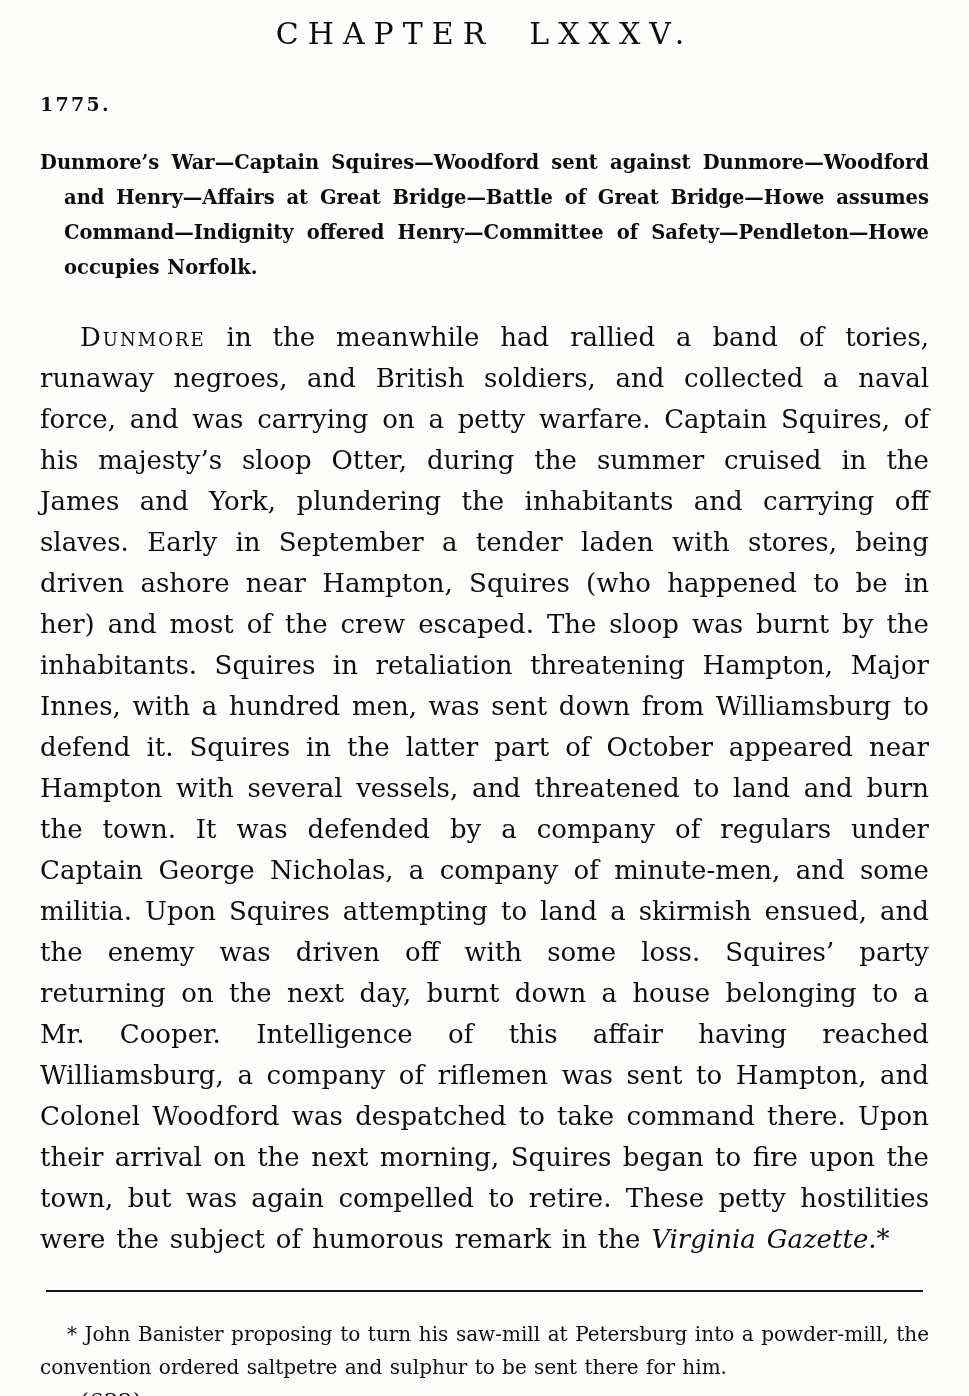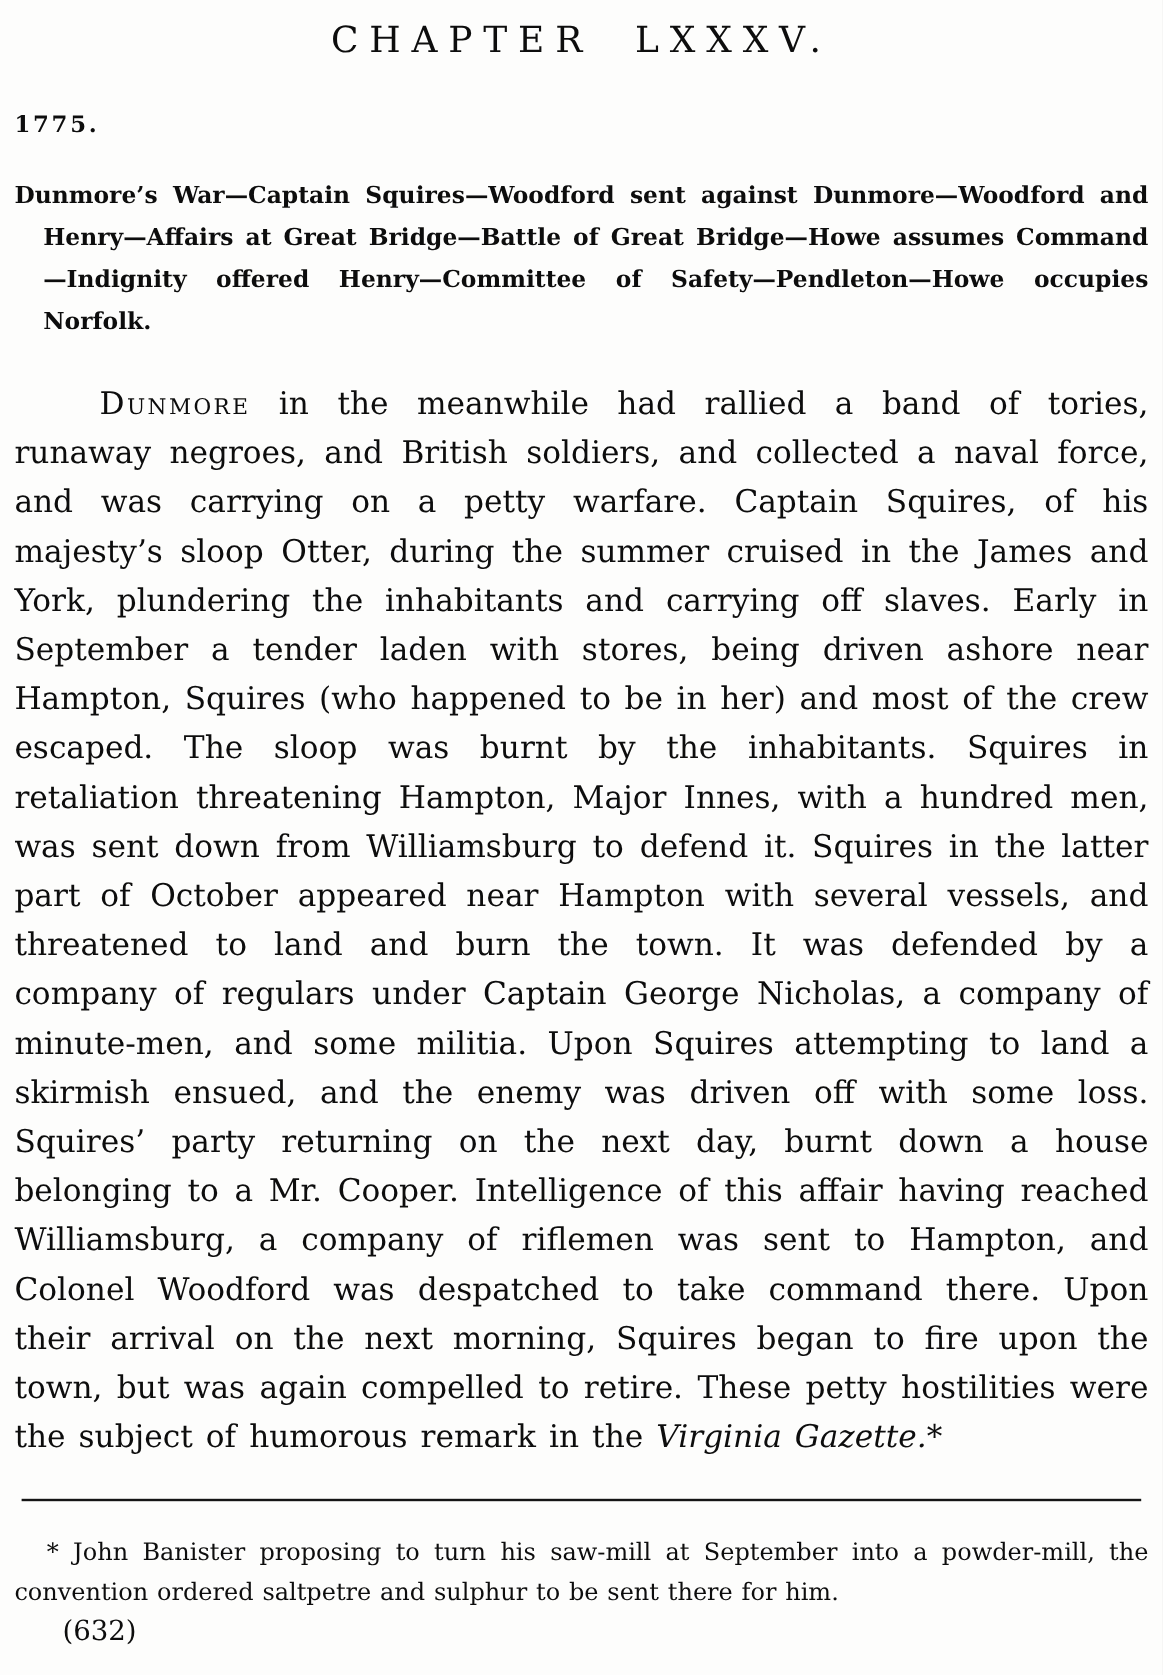--- a/index.html
+++ b/index.html
@@ -9,21 +9,21 @@
   }
   .page {
     position: relative;
     width: 969px;
     height: 1396px;
     margin: 0 auto;
     background: #fdfdfc;
     color: #0d0d0d;
     font-family: "DejaVu Serif", "Liberation Serif", serif;
     box-sizing: border-box;
-    padding: 0 12px;
+    padding: 0 40px;
     overflow: hidden;
   }
   .chapter-heading {
     margin: 16px 0 0 0;
     text-align: center;
     font-size: 30px;
     font-weight: normal;
     letter-spacing: 0.30em;
     word-spacing: 0.55em;
     white-space: nowrap;
@@ -48,21 +48,20 @@
     margin: 32px 0 0 0;
     font-size: 26px;
     line-height: 41px;
     text-align: justify;
     text-indent: 40px;
     word-spacing: 0.10em;
   }
   .lead-word {
     font-variant: small-caps;
     letter-spacing: 2px;
-    margin-left: 31px;
   }
   .italic-title {
     font-style: italic;
   }
   .rule {
     margin: 30px 6px 0 6px;
     border: 0;
     border-top: 2px solid #151515;
   }
   .footnote {
@@ -86,17 +85,17 @@
   <h1 class="chapter-heading">CHAPTER LXXXV.</h1>
 
   <div class="year-heading">1775.</div>
 
   <p class="summary">Dunmore’s War—Captain Squires—Woodford sent against Dunmore—Woodford and Henry—Affairs at Great Bridge—Battle of Great Bridge—Howe assumes Command—Indignity offered Henry—Committee of Safety—Pendleton—Howe occupies Norfolk.</p>
 
   <p class="body-text"><span class="lead-word">Dunmore</span><span> in the meanwhile had rallied a band of tories, runaway negroes, and British soldiers, and collected a naval force, and was carrying on a petty warfare. Captain Squires, of his majesty’s sloop Otter, during the summer cruised in the James and York, plundering the inhabitants and carrying off slaves. Early in September a tender laden with stores, being driven ashore near Hampton, Squires (who happened to be in her) and most of the crew escaped. The sloop was burnt by the inhabitants. Squires in retaliation threatening Hampton, Major Innes, with a hundred men, was sent down from Williamsburg to defend it. Squires in the latter part of October appeared near Hampton with several vessels, and threatened to land and burn the town. It was defended by a company of regulars under Captain George Nicholas, a company of minute-men, and some militia. Upon Squires attempting to land a skirmish ensued, and the enemy was driven off with some loss. Squires’ party returning on the next day, burnt down a house belonging to a Mr. Cooper. Intelligence of this affair having reached Williamsburg, a company of riflemen was sent to Hampton, and Colonel Woodford was despatched to take command there. Upon their arrival on the next morning, Squires began to fire upon the town, but was again compelled to retire. These petty hostilities were the subject of humorous remark in the </span><span class="italic-title">Virginia Gazette.</span><span>*</span></p>
 
   <hr class="rule">
 
-  <p class="footnote"><span>*</span><span> John Banister proposing to turn his saw-mill at September into a powder-mill, the convention ordered saltpetre and sulphur to be sent there for him.</span></p>
+  <p class="footnote"><span>*</span><span> John Banister proposing to turn his saw-mill at Petersburg into a powder-mill, the convention ordered saltpetre and sulphur to be sent there for him.</span></p>
 
   <div class="page-number">(632)</div>
 
 </div>
 
 </body></html>

